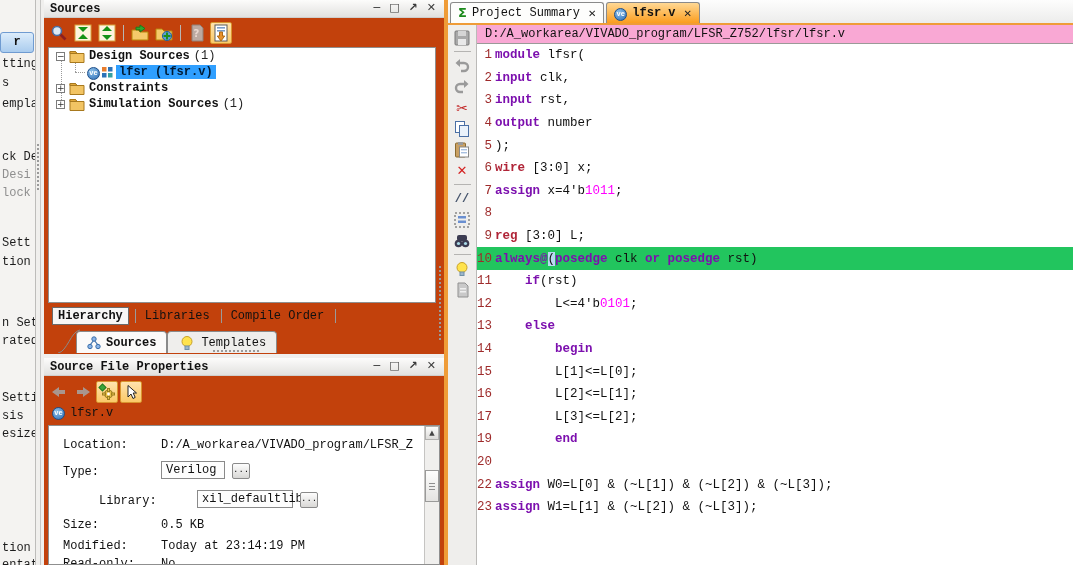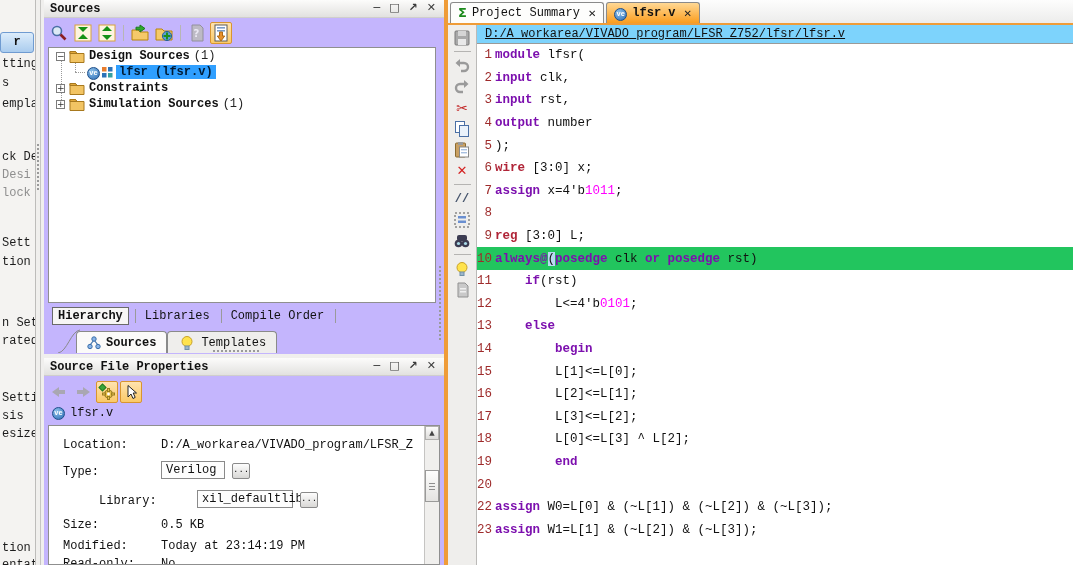--- a/index.html
+++ b/index.html
@@ -15,21 +15,21 @@
   .flow-sel{position:absolute;left:0;width:34px;height:21px;line-height:19px;text-align:center;
             background:linear-gradient(#dcecfb,#aaccee);border:1px solid #6f9bd1;border-radius:3px;
             font-weight:bold;}
   .vline{position:absolute;left:40px;top:0;width:1px;height:565px;background:#c6c5c3;}
   .grip-v{position:absolute;width:5px;background-image:radial-gradient(#9a9a9a 1px,transparent 1.2px);
           background-size:4px 4px;}
   .grip-h{position:absolute;height:5px;background-image:radial-gradient(#9a9a9a 1px,transparent 1.2px);
           background-size:4px 4px;}
 
   
-  .panel{position:absolute;background:#c4b5fd;}
+  .panel{position:absolute;background:#c2410c;}
   .ptitle{position:absolute;left:0;top:0;right:0;height:18px;padding:2px 6px 0 6px;
           background:linear-gradient(#fcfcfb,#e2e1df);border-bottom:1px solid #cfcecc;
           font-weight:bold;}
   .wctl{position:absolute;right:8px;top:1px;display:flex;gap:9px;font-family:"DejaVu Sans",sans-serif;
         font-size:11px;color:#3a3a3a;}
   .wctl span{cursor:default;}
   .ptoolbar{position:absolute;left:4px;right:4px;display:flex;align-items:center;gap:2px;}
   .tbtn{width:22px;height:22px;display:flex;align-items:center;justify-content:center;border:1px solid transparent;}
   .tbtn.toggled{background:linear-gradient(#ffe3ae,#fac968);border:1px solid #d8952f;border-radius:2px;}
   .tbtn.disabled{opacity:.85;}
@@ -83,22 +83,22 @@
   .tabbar{position:absolute;left:0;top:0;right:0;height:25px;background:linear-gradient(#fdfdfd,#ececeb);
           border-bottom:2px solid #ef9c38;display:flex;align-items:flex-end;padding-left:2px;}
   .etab{display:flex;align-items:center;gap:5px;height:21px;padding:0 7px;margin-right:2px;
         border:1px solid #8a8a8a;border-bottom:none;border-radius:3px 3px 0 0;background:#fdfdfc;}
   .etab.active{background:linear-gradient(#ffd894,#fb9d1e);font-weight:bold;}
   .etab .x{font-family:"DejaVu Sans",sans-serif;font-size:10px;font-weight:bold;color:#222;margin-left:3px;}
   .etoolbar{position:absolute;left:0;top:25px;bottom:0;width:29px;background:#efeeec;
             border-right:1px solid #bbbab8;display:flex;flex-direction:column;align-items:center;padding-top:2px;}
   .eticon{width:21px;height:21px;display:flex;align-items:center;justify-content:center;flex:none;}
   .ediv{width:17px;height:1px;background:#b5b4b2;margin:3px 0;flex:none;}
-  .pathbar{position:absolute;left:29px;top:25px;right:0;height:19px;background:#7dd3fc;
-           border-bottom:1px solid #9a9a98;line-height:18px;padding-left:8px;white-space:nowrap;text-decoration:underline;}
+  .pathbar{position:absolute;left:29px;top:25px;right:0;height:19px;background:#f9a8d4;
+           border-bottom:1px solid #9a9a98;line-height:18px;padding-left:8px;white-space:nowrap;}
   .codearea{position:absolute;left:29px;top:44px;right:0;bottom:0;background:#fff;overflow:hidden;
             font-size:12.5px;}
   .cl{display:flex;height:22.6px;align-items:center;}
   .cl.hl{background:#22c55e;}
   .ln{width:18px;flex:none;text-align:right;padding-right:3px;color:#9e2b2b;}
   .lc{white-space:pre;}
   .tk-kw{color:#7c0fae;font-weight:bold;}
   .tk-ty{color:#b02437;font-weight:bold;}
   .tk-nu{color:#ff00ff;}
   .tk-br{background:#b9d9f2;}
@@ -517,24 +517,20 @@
         </div>
         <div class="cl">
           <span class="ln">16</span>
           <span class="lc"><span>        L[2]&lt;=L[1];</span></span>
         </div>
         <div class="cl">
           <span class="ln">17</span>
           <span class="lc"><span>        L[3]&lt;=L[2];</span></span>
         </div>
         <div class="cl">
-          <span class="ln">18</span>
-          <span class="lc"><span>        L[0]&lt;=L[3] ^ L[2];</span></span>
-        </div>
-        <div class="cl">
           <span class="ln">19</span>
           <span class="lc"><span>        </span><span class="tk-kw">end</span></span>
         </div>
         <div class="cl">
           <span class="ln">20</span>
           <span class="lc"></span>
         </div>
         <div class="cl">
           <span class="ln">22</span>
           <span class="lc"><span class="tk-kw">assign</span><span> W0=L[0] &amp; (~L[1]) &amp; (~L[2]) &amp; (~L[3]);</span></span>

